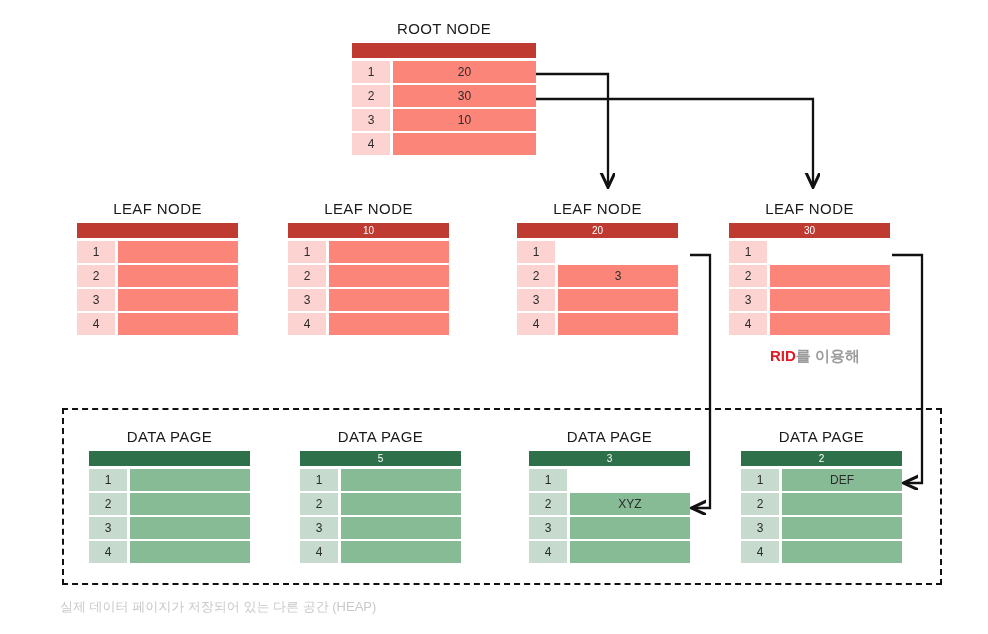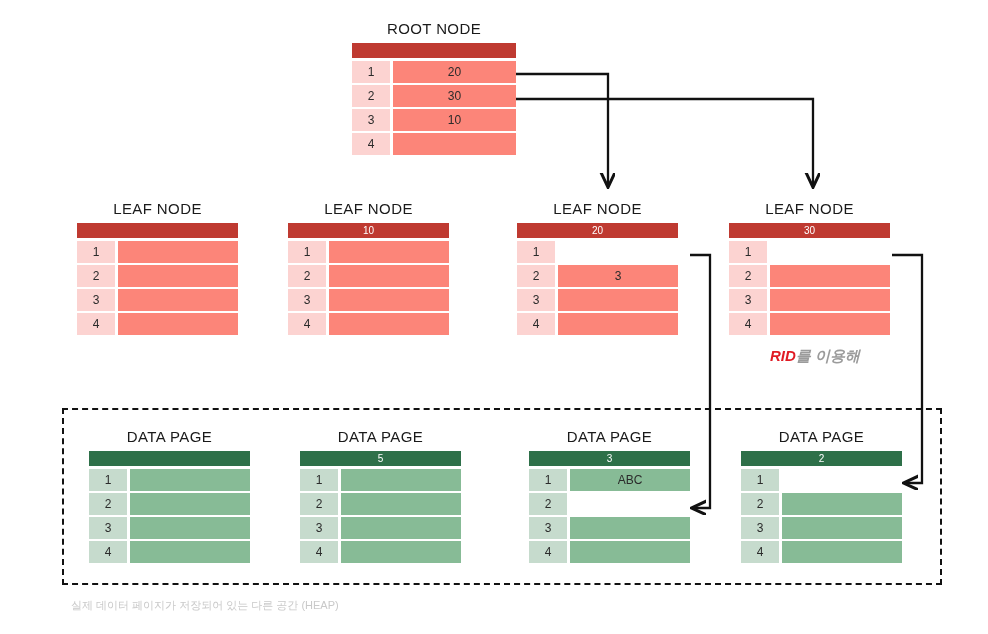--- a/index.html
+++ b/index.html
@@ -87,29 +87,28 @@
   #rid-note {
     position: absolute;
     left: 700px;
     top: 344px;
     width: 230px;
     text-align: center;
     font-size: 15px;
     line-height: 23px;
     color: #9b9b9b;
     font-weight: bold;
-    font-style: italic;
   }
   #rid-note .rid-kw { color: #e01b24; }
 
   #heap-caption {
     position: absolute;
-    left: 71px;
+    left: 60px;
     top: 598px;
-    font-size: 11px;
+    font-size: 13px;
     color: #c9c9c9;
     white-space: nowrap;
   }
 
   
   #connectors {
     position: absolute;
     left: 0;
     top: 0;
     width: 988px;
@@ -141,21 +140,21 @@
     <path d="M690,255 L710,255 L710,508 L693,508" fill="none" stroke="#111111" stroke-width="2.3" marker-end="url(#arrowhead)"></path>
   </g>
 
   <g>
     <path d="M892,255 L922,255 L922,483 L905,483" fill="none" stroke="#111111" stroke-width="2.3" marker-end="url(#arrowhead)"></path>
   </g>
 </svg>
 
 <div id="heap-region"></div>
 
-<div class="node idxnode" id="root-node" style="left:352px; top:20px; width:164px;">
+<div class="node idxnode" id="root-node" style="left:352px; top:20px; width:184px;">
   <div class="node-title">ROOT NODE</div>
   <div class="table">
     <div class="t-header"></div>
     <div class="t-row">
       <div class="t-idx">1</div>
       <div class="t-val">20</div>
     </div>
     <div class="t-row">
       <div class="t-idx">2</div>
       <div class="t-val">30</div>
@@ -310,42 +309,43 @@
     </div>
   </div>
 </div>
 
 <div class="node datanode" style="left:529px; top:428px; width:161px;">
   <div class="node-title">DATA PAGE</div>
   <div class="table">
     <div class="t-header">3</div>
     <div class="t-row">
       <div class="t-idx">1</div>
-      <div class="t-val">ABC</div>
-    </div>
-    <div class="t-row">
-      <div class="t-idx">2</div>
+    </div>
+    <div class="t-row">
+      <div class="t-idx">2</div>
+      <div class="t-val">XYZ</div>
     </div>
     <div class="t-row">
       <div class="t-idx">3</div>
       <div class="t-val"></div>
     </div>
     <div class="t-row">
       <div class="t-idx">4</div>
       <div class="t-val"></div>
     </div>
   </div>
 </div>
 
 <div class="node datanode" style="left:741px; top:428px; width:161px;">
   <div class="node-title">DATA PAGE</div>
   <div class="table">
     <div class="t-header">2</div>
     <div class="t-row">
       <div class="t-idx">1</div>
+      <div class="t-val">DEF</div>
     </div>
     <div class="t-row">
       <div class="t-idx">2</div>
       <div class="t-val"></div>
     </div>
     <div class="t-row">
       <div class="t-idx">3</div>
       <div class="t-val"></div>
     </div>
     <div class="t-row">

